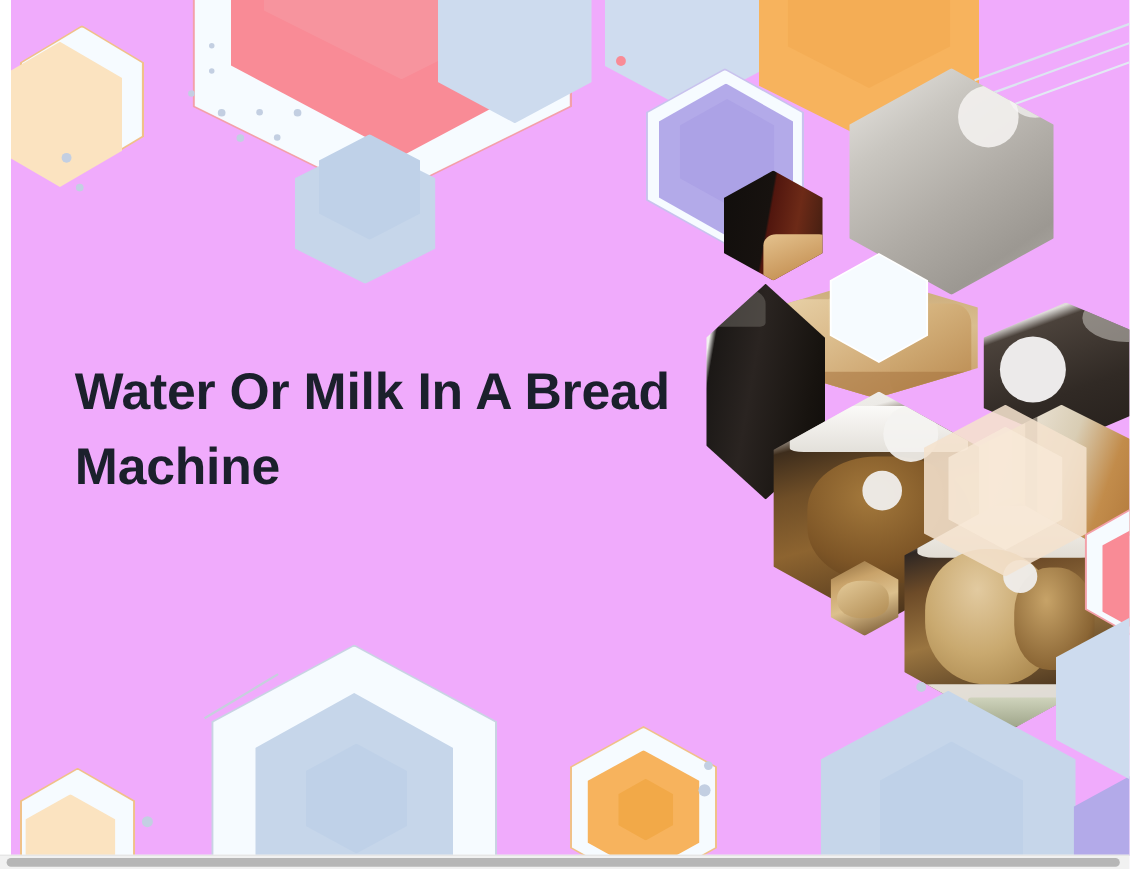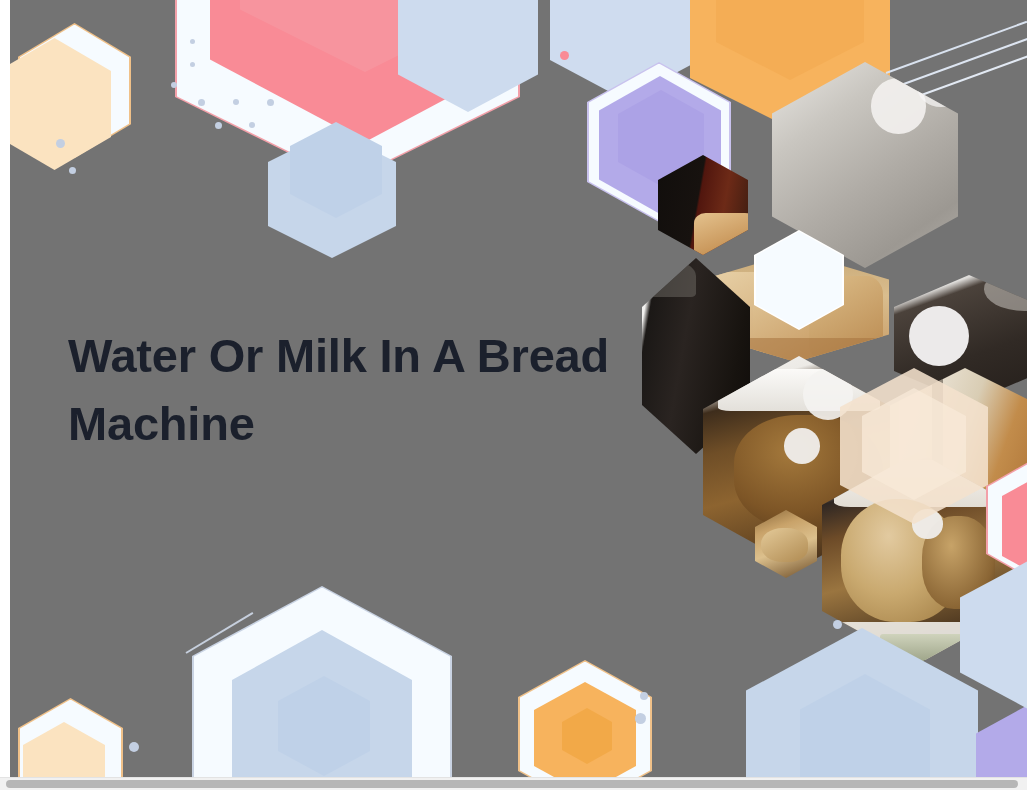--- a/index.html
+++ b/index.html
@@ -19,21 +19,21 @@
     background: #ffffff;
   }
 
   
   .banner {
     position: absolute;
     left: 10px;
     top: 0;
     width: 1017px;
     height: 778px;
-    background: #737373;
+    background: #f0abfc;
     overflow: hidden;
   }
 
   
   .hex {
     position: absolute;
     -webkit-clip-path: polygon(50% 0%, 100% 25%, 100% 75%, 50% 100%, 0% 75%, 0% 25%);
     clip-path: polygon(50% 0%, 100% 25%, 100% 75%, 50% 100%, 0% 75%, 0% 25%);
   }
   .hex-ring {

